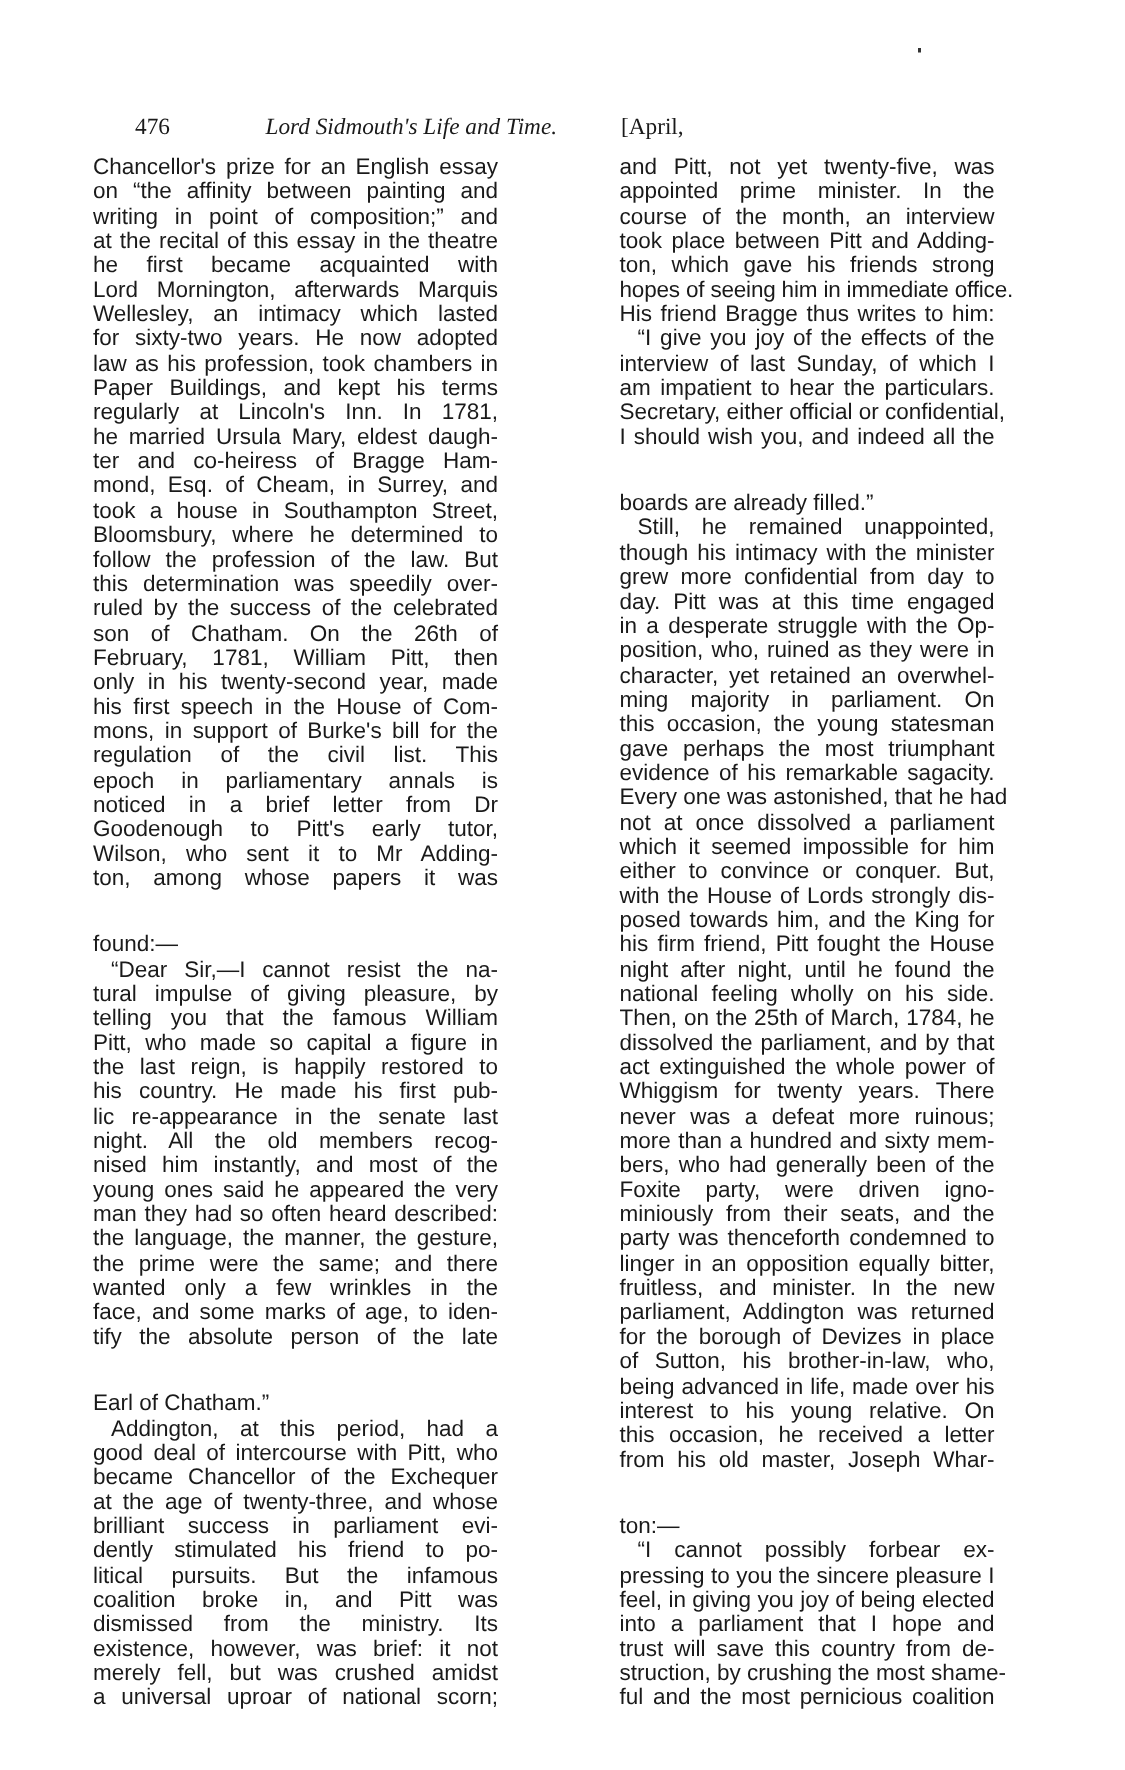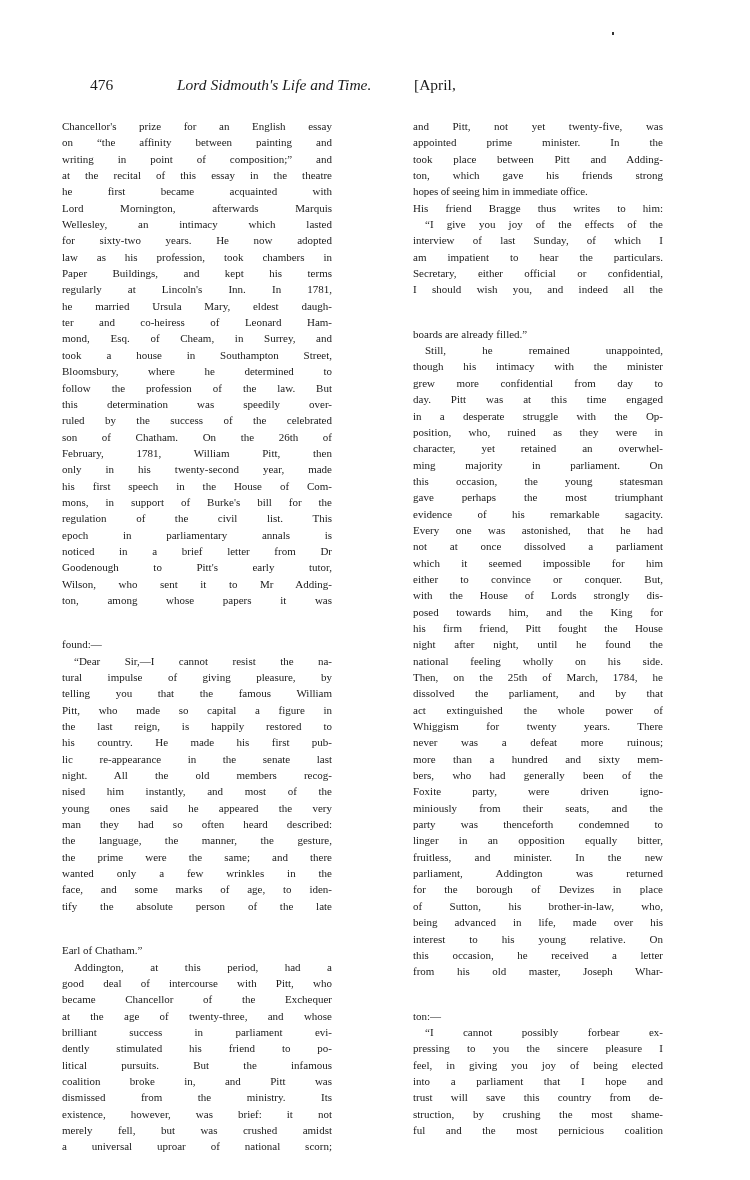--- a/index.html
+++ b/index.html
@@ -10,23 +10,23 @@
   }
   .speck { position: absolute; left: 612px; top: 32px; width: 2px; height: 3px; background: #333; }
   .header {
     position: absolute; left: 62px; top: 76px; width: 390px; height: 20px;
     font-family: "Liberation Serif", serif; font-size: 15.5px;
   }
   .header .pageno { position: absolute; left: 0; top: 0; margin-left: 28px; }
   .header .title { position: absolute; left: 115px; top: 0; font-style: italic; white-space: nowrap; }
   .header .month { position: absolute; left: 352px; top: 0; white-space: nowrap; }
   .col {
-    position: absolute; top: 118px;
-    font-family: Liberation Serif, serif;
-    font-size: 11px; line-height: 16.35px;
+    position: absolute; top: 104px;
+    font-family: Liberation Sans, sans-serif;
+    font-size: 15px; line-height: 16.35px;
   }
   .col.left { left: 62px; width: 270px; }
   .col.right { left: 413px; width: 250px; }
   .line { display: block; white-space: nowrap; text-align: justify; text-align-last: justify; height: 16.35px; overflow: visible; }
   .line.last { text-align-last: left; margin-top: 28px; }
   .line.indent { padding-left: 12px; }
 </style>
 </head>
 <body>
 
@@ -44,21 +44,21 @@
     <span class="line">writing in point of composition;” and</span>
     <span class="line">at the recital of this essay in the theatre</span>
     <span class="line">he first became acquainted with</span>
     <span class="line">Lord Mornington, afterwards Marquis</span>
     <span class="line">Wellesley, an intimacy which lasted</span>
     <span class="line">for sixty-two years. He now adopted</span>
     <span class="line">law as his profession, took chambers in</span>
     <span class="line">Paper Buildings, and kept his terms</span>
     <span class="line">regularly at Lincoln's Inn. In 1781,</span>
     <span class="line">he married Ursula Mary, eldest daugh-</span>
-    <span class="line">ter and co-heiress of Leonard Ham-</span>
+    <span class="line">ter and co-heiress of Bragge Ham-</span>
     <span class="line">mond, Esq. of Cheam, in Surrey, and</span>
     <span class="line">took a house in Southampton Street,</span>
     <span class="line">Bloomsbury, where he determined to</span>
     <span class="line">follow the profession of the law. But</span>
     <span class="line">this determination was speedily over-</span>
     <span class="line">ruled by the success of the celebrated</span>
     <span class="line">son of Chatham. On the 26th of</span>
     <span class="line">February, 1781, William Pitt, then</span>
     <span class="line">only in his twenty-second year, made</span>
     <span class="line">his first speech in the House of Com-</span>
@@ -96,20 +96,21 @@
     <span class="line">litical pursuits. But the infamous</span>
     <span class="line">coalition broke in, and Pitt was</span>
     <span class="line">dismissed from the ministry. Its</span>
     <span class="line">existence, however, was brief: it not</span>
     <span class="line">merely fell, but was crushed amidst</span>
     <span class="line">a universal uproar of national scorn;</span>
   </div>
 <div class="col right" id="col-right">
     <span class="line">and Pitt, not yet twenty-five, was</span>
     <span class="line">appointed prime minister. In the</span>
+    <span class="line">course of the month, an interview</span>
     <span class="line">took place between Pitt and Adding-</span>
     <span class="line">ton, which gave his friends strong</span>
     <span class="line" style="letter-spacing: -0.125px; text-align-last: left;">hopes of seeing him in immediate office.</span>
     <span class="line">His friend Bragge thus writes to him:</span>
     <span class="line indent">“I give you joy of the effects of the</span>
     <span class="line">interview of last Sunday, of which I</span>
     <span class="line">am impatient to hear the particulars.</span>
     <span class="line">Secretary, either official or confidential,</span>
     <span class="line">I should wish you, and indeed all the</span>
     <span class="line last">boards are already filled.”</span>

